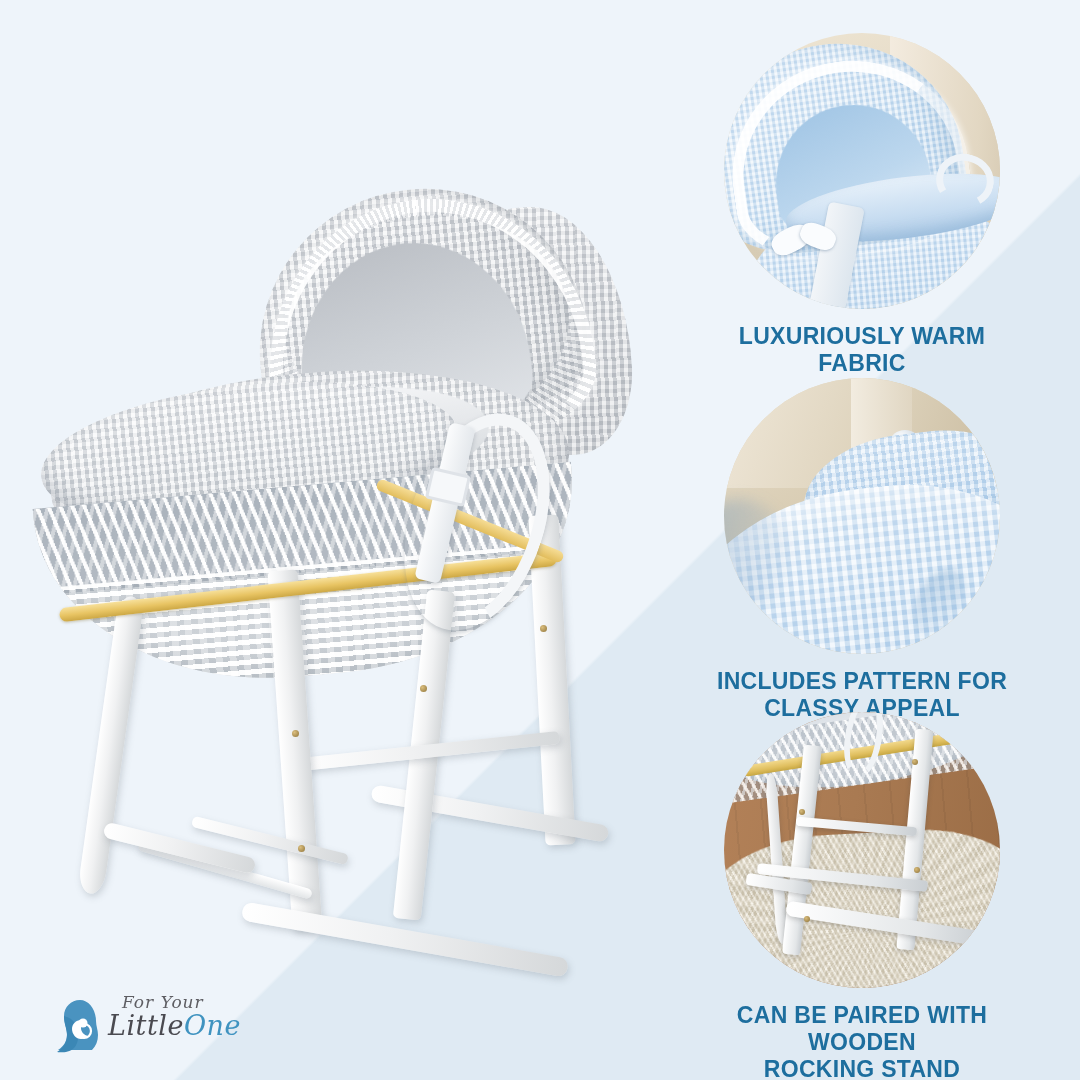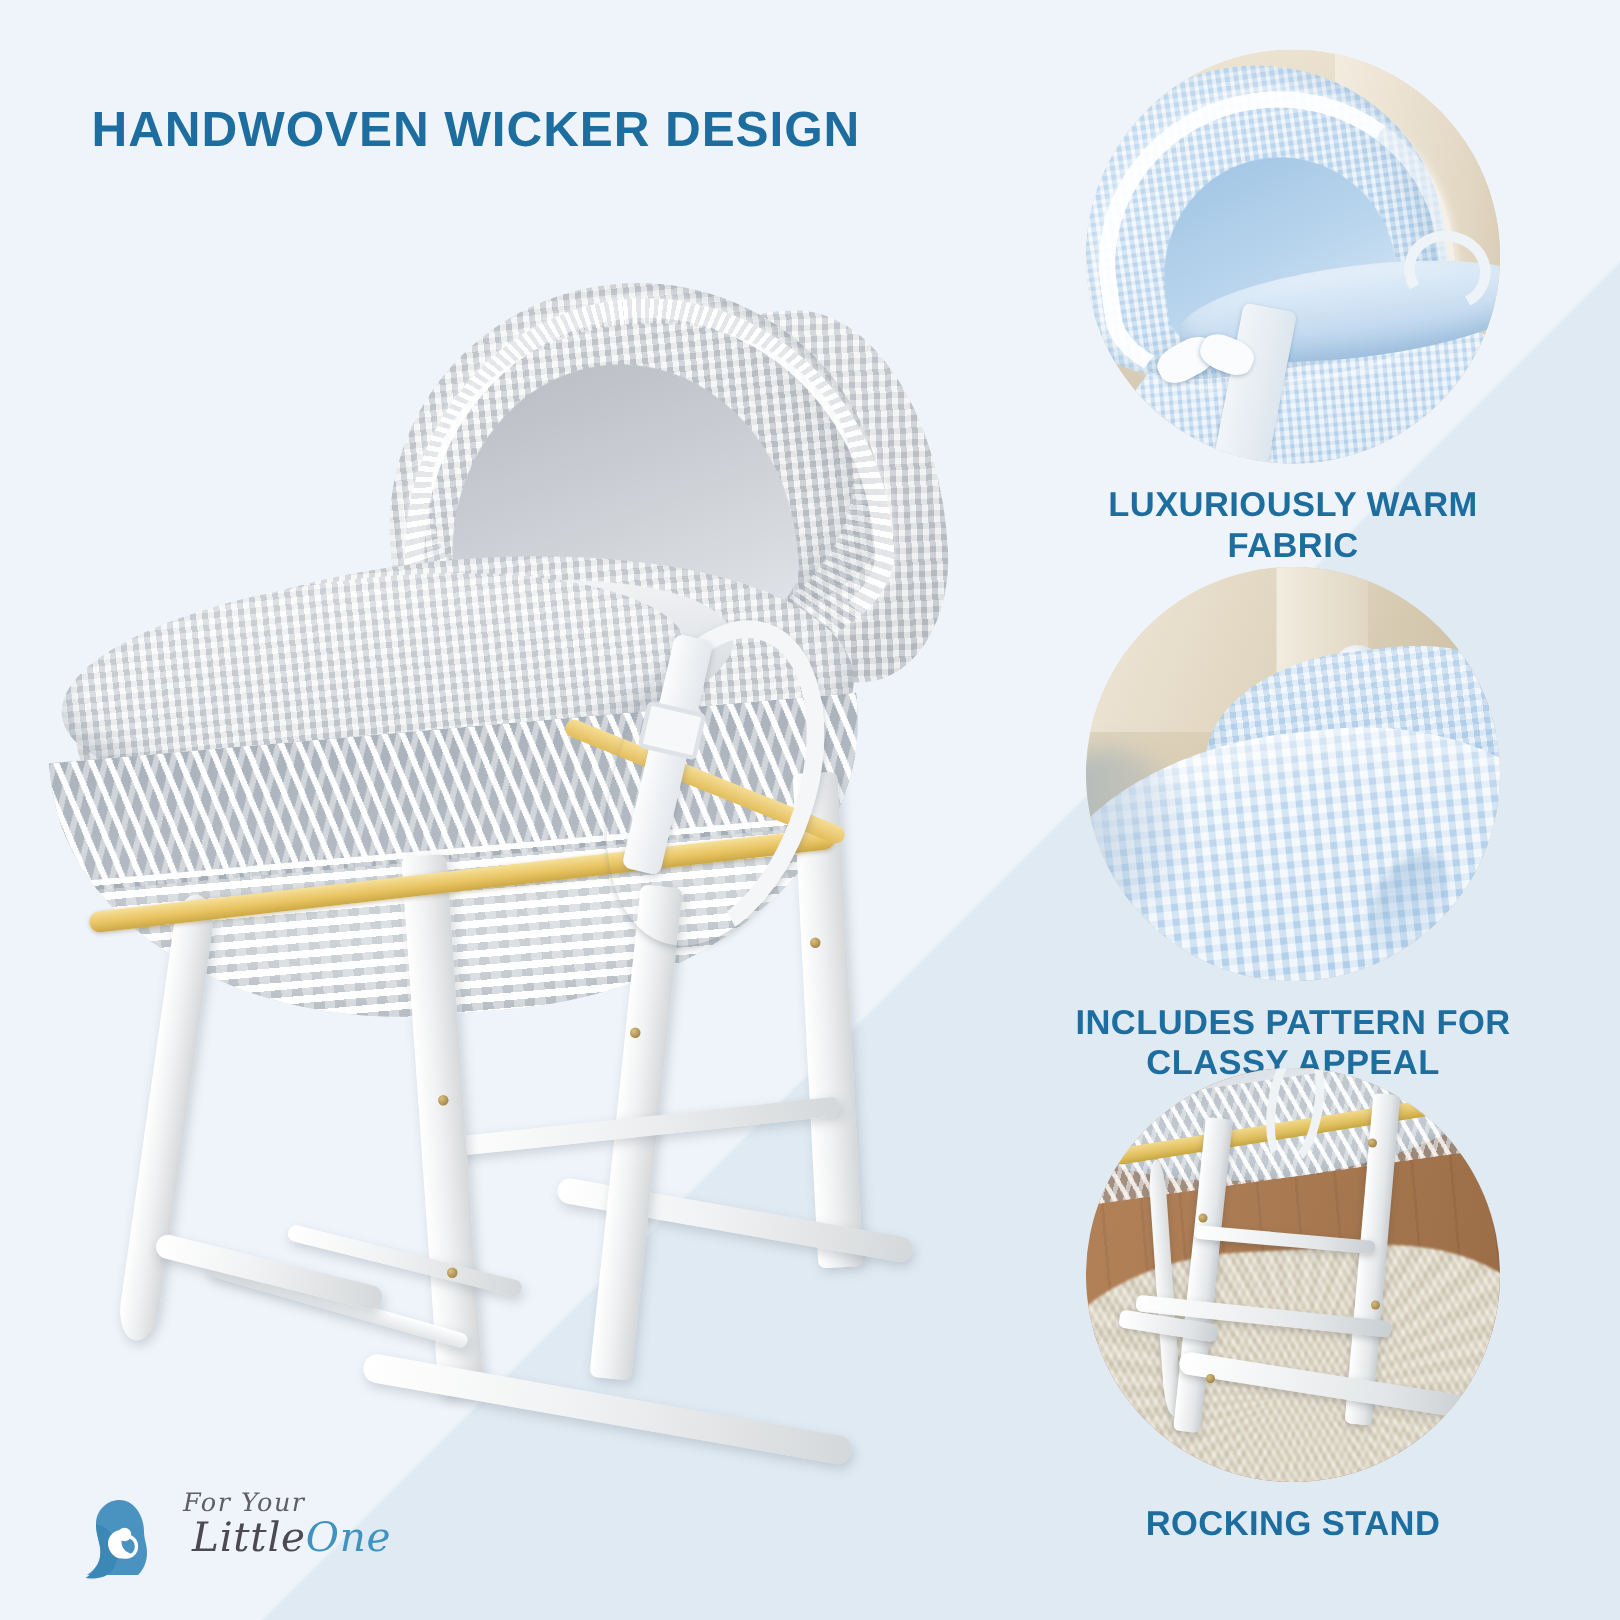--- a/index.html
+++ b/index.html
@@ -355,31 +355,30 @@
   .st.footR2{left:330px;top:620px;width:240px;height:17px;transform:rotate(10deg);
       border-radius:9px;}
   .sc{position:absolute;width:7px;height:7px;border-radius:50%;z-index:3;
       background:radial-gradient(circle at 34% 34%,#dcbf7f,#8f7439);}
 
   
   .logo{position:absolute;left:50px;top:988px;width:180px;height:80px;z-index:6;}
   .logo-txt1{position:absolute;left:72px;top:4px;font-family:"DejaVu Serif",serif;
     font-style:italic;font-size:17px;color:#5e5e63;letter-spacing:1px;}
   .logo-txt2{position:absolute;left:58px;top:22px;font-family:"DejaVu Serif",serif;
-    font-style:italic;font-size:27px;color:#4a4a50;letter-spacing:.5px;margin-left:20px;}
+    font-style:italic;font-size:27px;color:#4a4a50;letter-spacing:.5px;}
   .logo-txt2 .one{color:#3f93c0;}
 </style>
 </head>
 <body>
 
 <div id="stage">
 
   <div class="diag-band"></div>
 
-  <div class="title">HANDWOVEN WICKER DESIGN</div>
 
   <div class="product">
     <div class="hood-back"></div>
     <div class="hood"></div>
     <div class="hood-inner"></div>
     <div class="hood-ruffle"></div>
 
     <div class="basket-lining"></div>
     <div class="mattress"></div>
     <div class="bumper"></div>
@@ -464,20 +463,21 @@
         <div class="leg railBot"></div>
         <div class="leg rocker2"></div>
         <div class="leg rocker"></div>
         <div class="screw" style="left:27%;top:35%;"></div>
         <div class="screw" style="left:68%;top:17%;"></div>
         <div class="screw" style="left:69%;top:56%;"></div>
         <div class="screw" style="left:29%;top:74%;"></div>
       </div>
     </div>
     <div class="cap">
+      <div>CAN BE PAIRED WITH WOODEN</div>
       <div>ROCKING STAND</div>
 
     </div>
   </div>
 
   <div class="logo">
     <svg width="62" height="62" viewBox="0 0 62 62" style="position:absolute;left:0;top:6px;">
       <path d="M30 6c-9 0-16 7-16 16 0 7 3 12 3 18 0 7-3 12-9 16h34c4-4 6-9 6-15 0-5-2-9-2-14 0-11-7-21-16-21z" fill="#4a93c0"></path>
       <path d="M14 22c0 8 3 13 3 19 0 8-4 13-10 17 0 0 11 2 17-4 5-5 5-14 3-20-2-7-6-10-13-12z" fill="#3b87b5"></path>
       <path d="M31 26c-5 0-9 4-9 9s4 10 9 10c3 0 5-1 7-3-4-1-7-4-7-8 0-3 1-6 4-8-1 0-2 0-4 0z" fill="#ffffff"></path>

